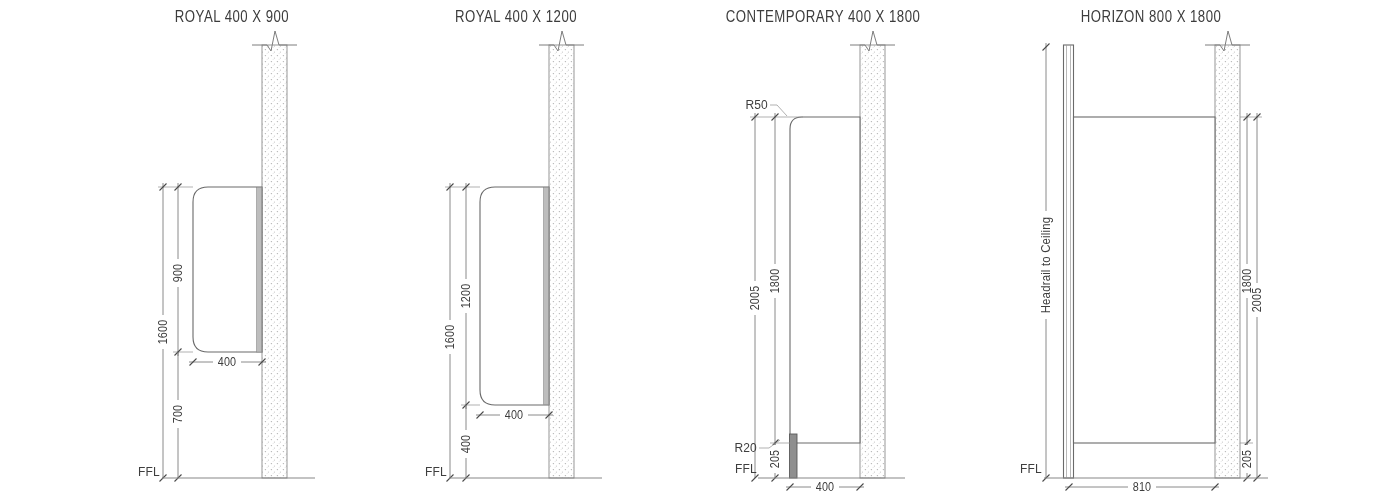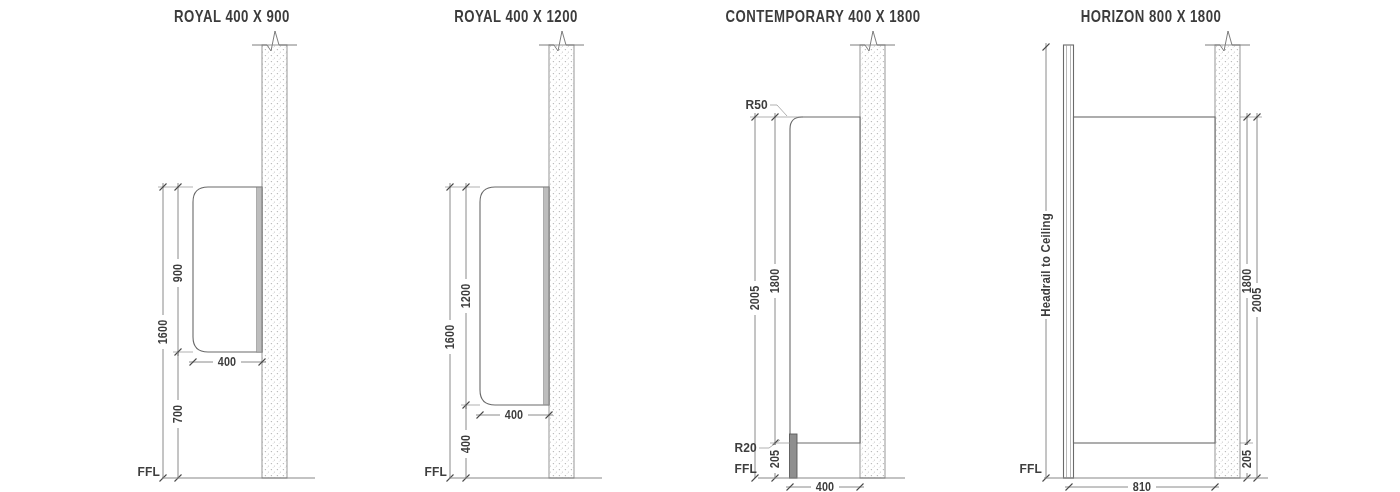--- a/index.html
+++ b/index.html
@@ -1,17 +1,17 @@
 <!DOCTYPE html>
 <html><head>
 <meta charset="utf-8">
 <style>
   html,body{margin:0;padding:0;background:#ffffff;}
   .sheet{position:relative;width:1400px;height:492px;background:#ffffff;overflow:hidden;
-         font-family:"Liberation Sans", sans-serif;font-weight:bold;}
+         font-family:"Liberation Sans", sans-serif;}
   svg text{fill:#3e3e3e;}
   .ttl{font-size:16.5px;letter-spacing:.6px;text-anchor:middle;fill:#3c3c3c;}
   .dim{font-size:12px;letter-spacing:.2px;}
   .mid{text-anchor:middle;}
   .end{text-anchor:end;}
   .ln{stroke:#7d7d7d;stroke-width:.9;fill:none;}
   .ext{stroke:#8f8f8f;stroke-width:.7;fill:none;}
   .pnl{stroke:#6a6a6a;stroke-width:1.1;fill:#ffffff;}
   .thin{stroke:#9a9a9a;stroke-width:.7;fill:none;}
   .flr{stroke:#878787;stroke-width:1;fill:none;}

